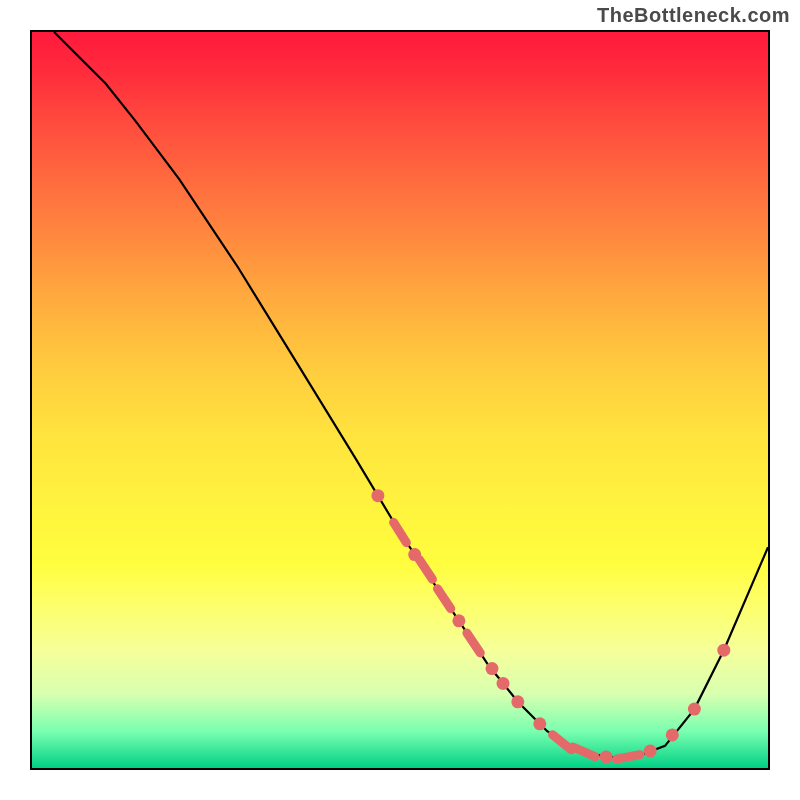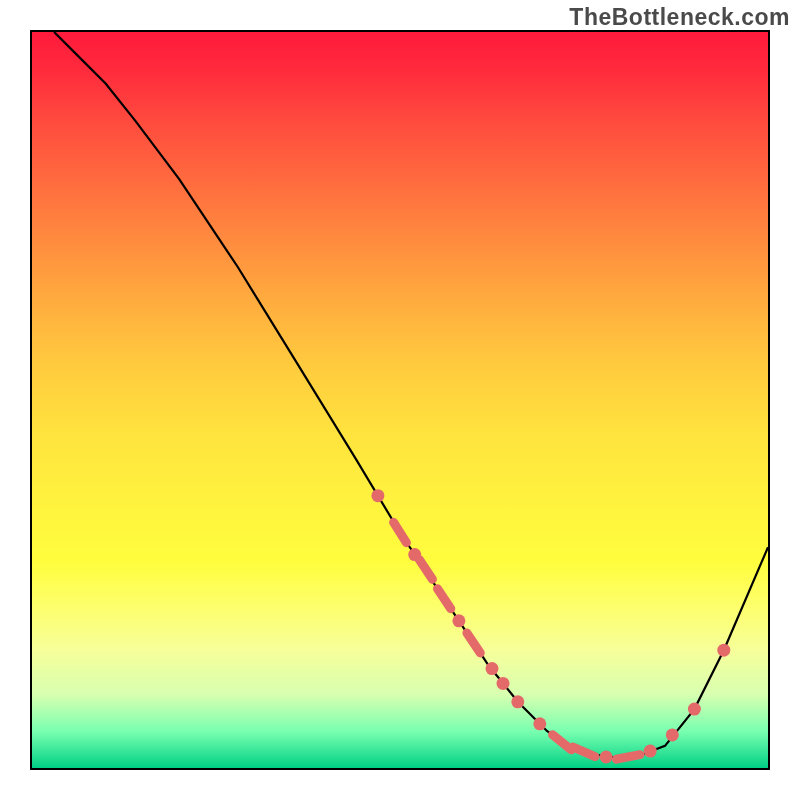--- a/index.html
+++ b/index.html
@@ -13,21 +13,21 @@
   }
   .container {
     position: relative;
     width: 800px;
     height: 800px;
   }
   .watermark {
     position: absolute;
     top: 4px;
     right: 10px;
-    font-size: 23px;
+    font-size: 20px;
     font-weight: 600;
     color: #4a4a4a;
     letter-spacing: 0.5px;
     z-index: 10;
   }
   .plot-area {
     position: absolute;
     left: 30px;
     top: 30px;
     width: 740px;

